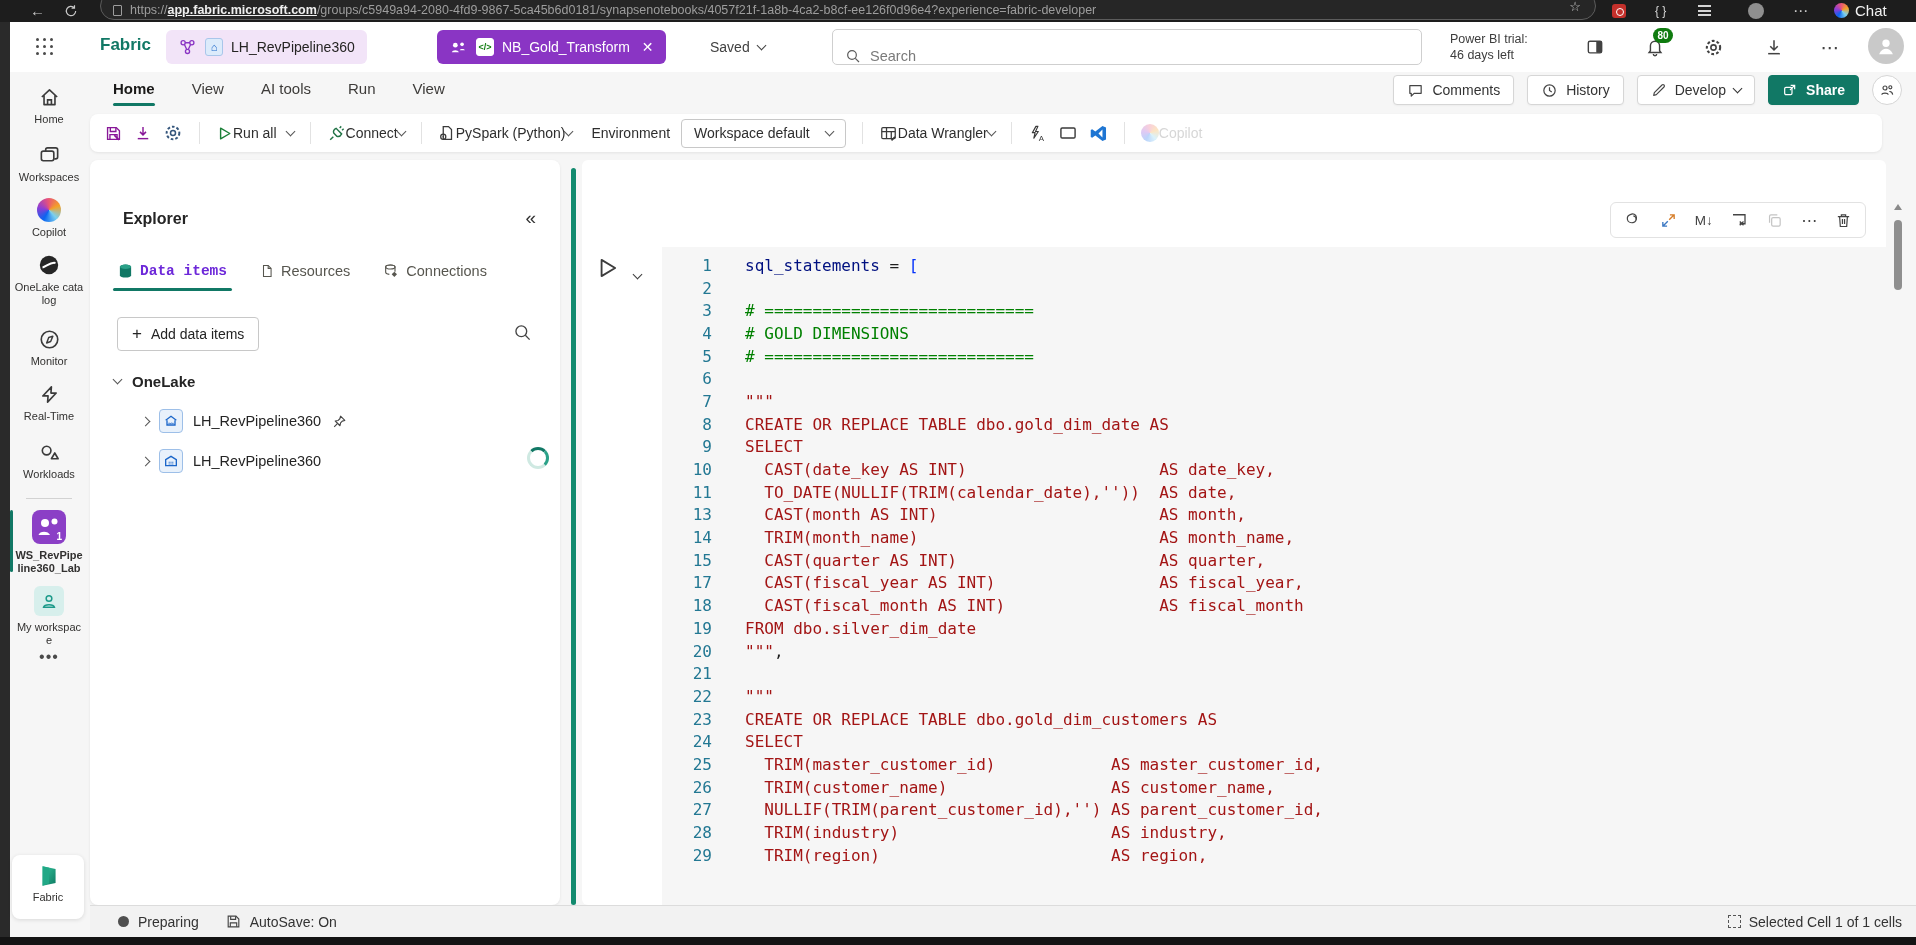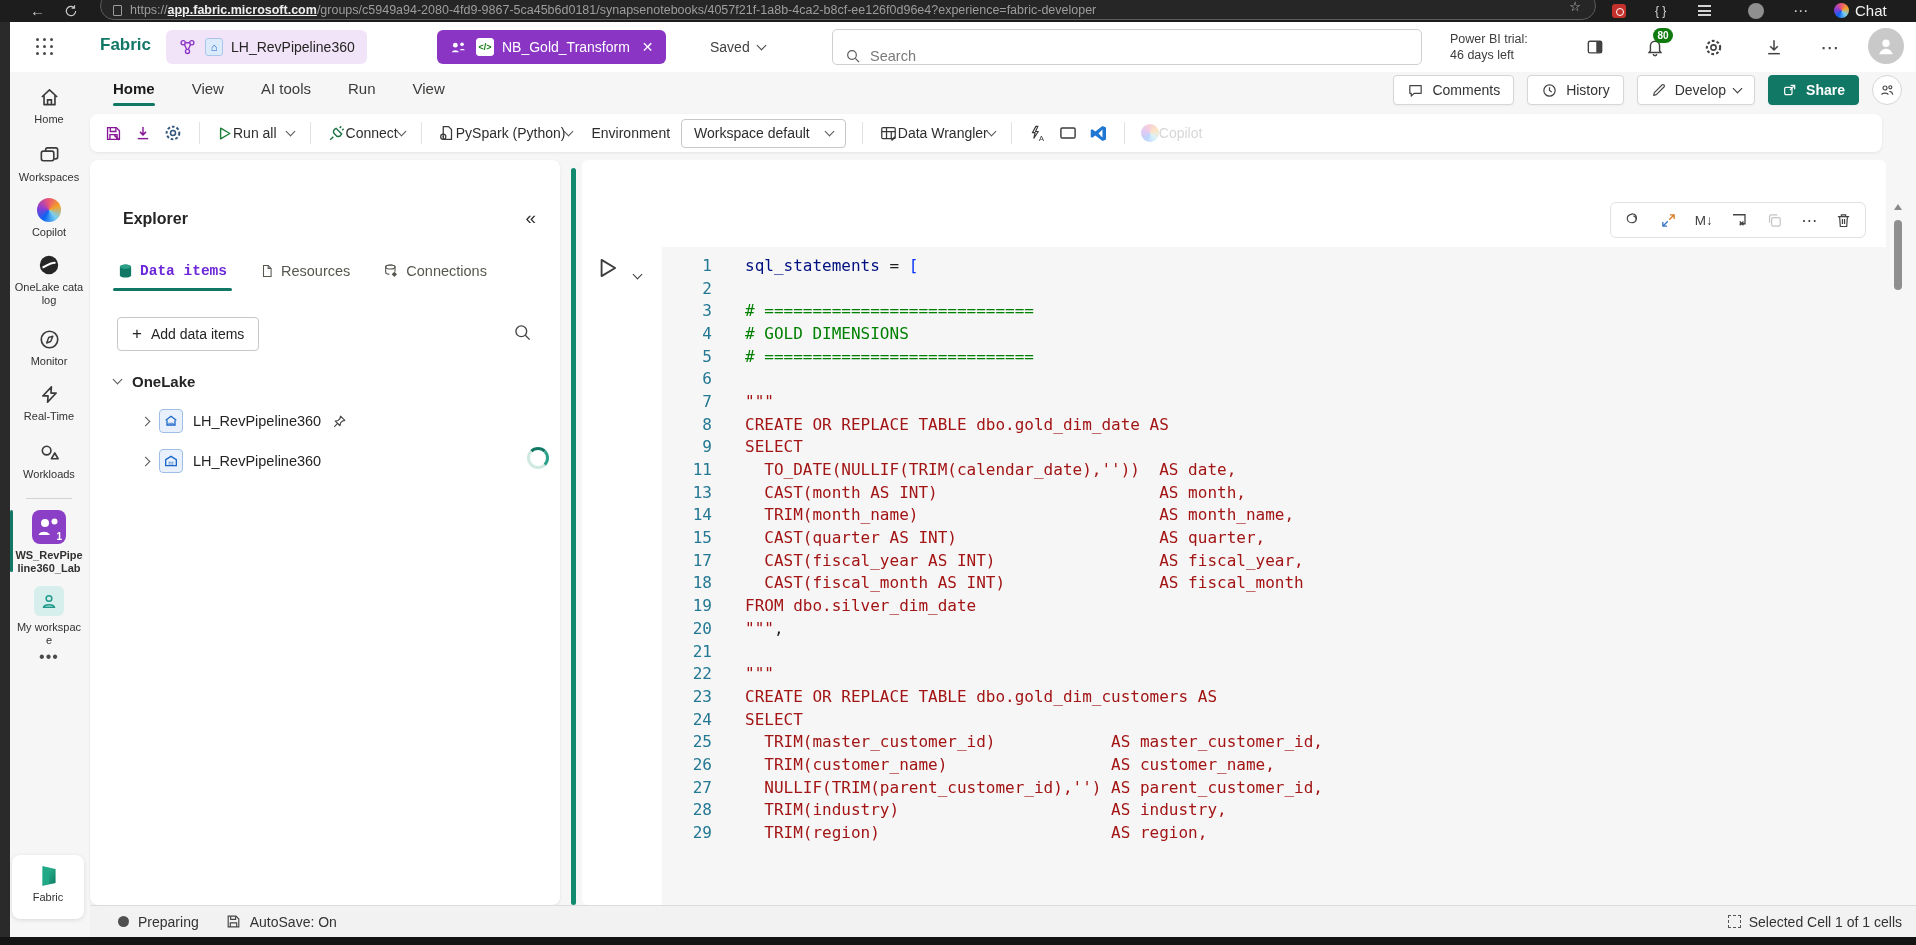--- a/index.html
+++ b/index.html
@@ -684,20 +684,24 @@
         </div>
         <div class="code-line">
           <span class="ln">8</span>
           <span class="lc"><span class="tok-string">CREATE OR REPLACE TABLE dbo.gold_dim_date AS</span></span>
         </div>
         <div class="code-line">
           <span class="ln">9</span>
           <span class="lc"><span class="tok-string">SELECT</span></span>
         </div>
         <div class="code-line">
+          <span class="ln">10</span>
+          <span class="lc"><span class="tok-string">  CAST(date_key AS INT)                    AS date_key,</span></span>
+        </div>
+        <div class="code-line">
           <span class="ln">11</span>
           <span class="lc"><span class="tok-string">  TO_DATE(NULLIF(TRIM(calendar_date),''))  AS date,</span></span>
         </div>
         <div class="code-line">
           <span class="ln">13</span>
           <span class="lc"><span class="tok-string">  CAST(month AS INT)                       AS month,</span></span>
         </div>
         <div class="code-line">
           <span class="ln">14</span>
           <span class="lc"><span class="tok-string">  TRIM(month_name)                         AS month_name,</span></span>

